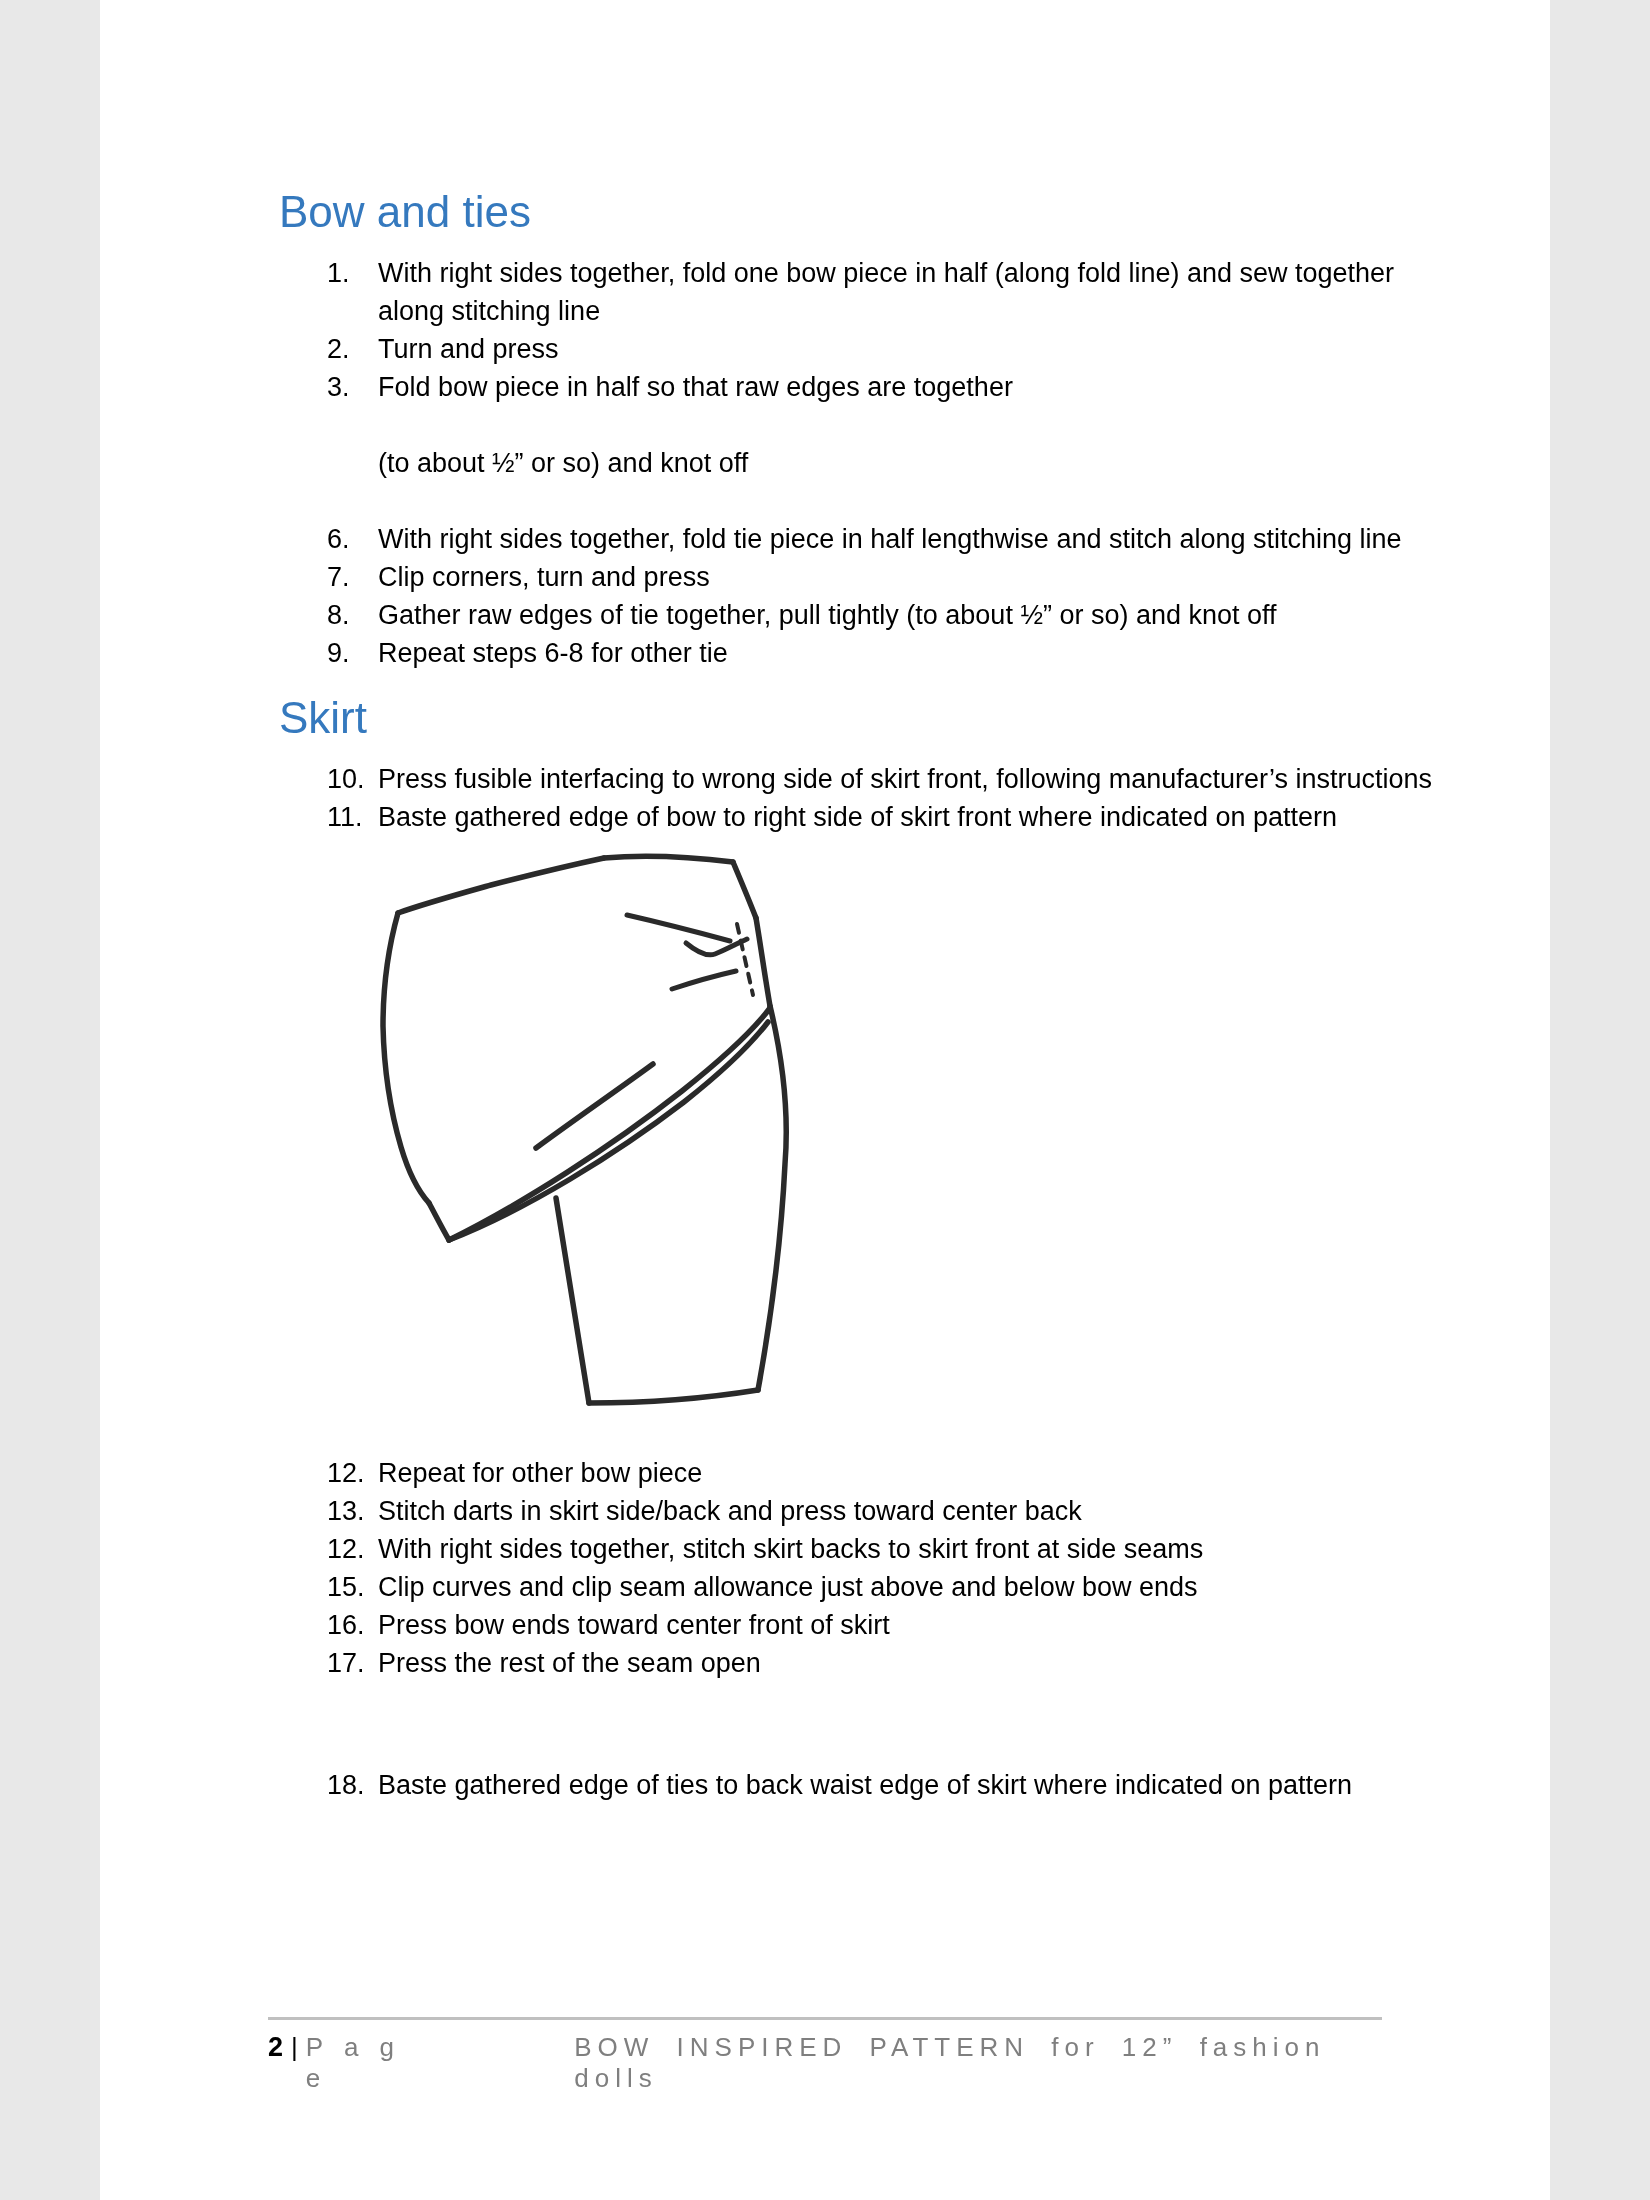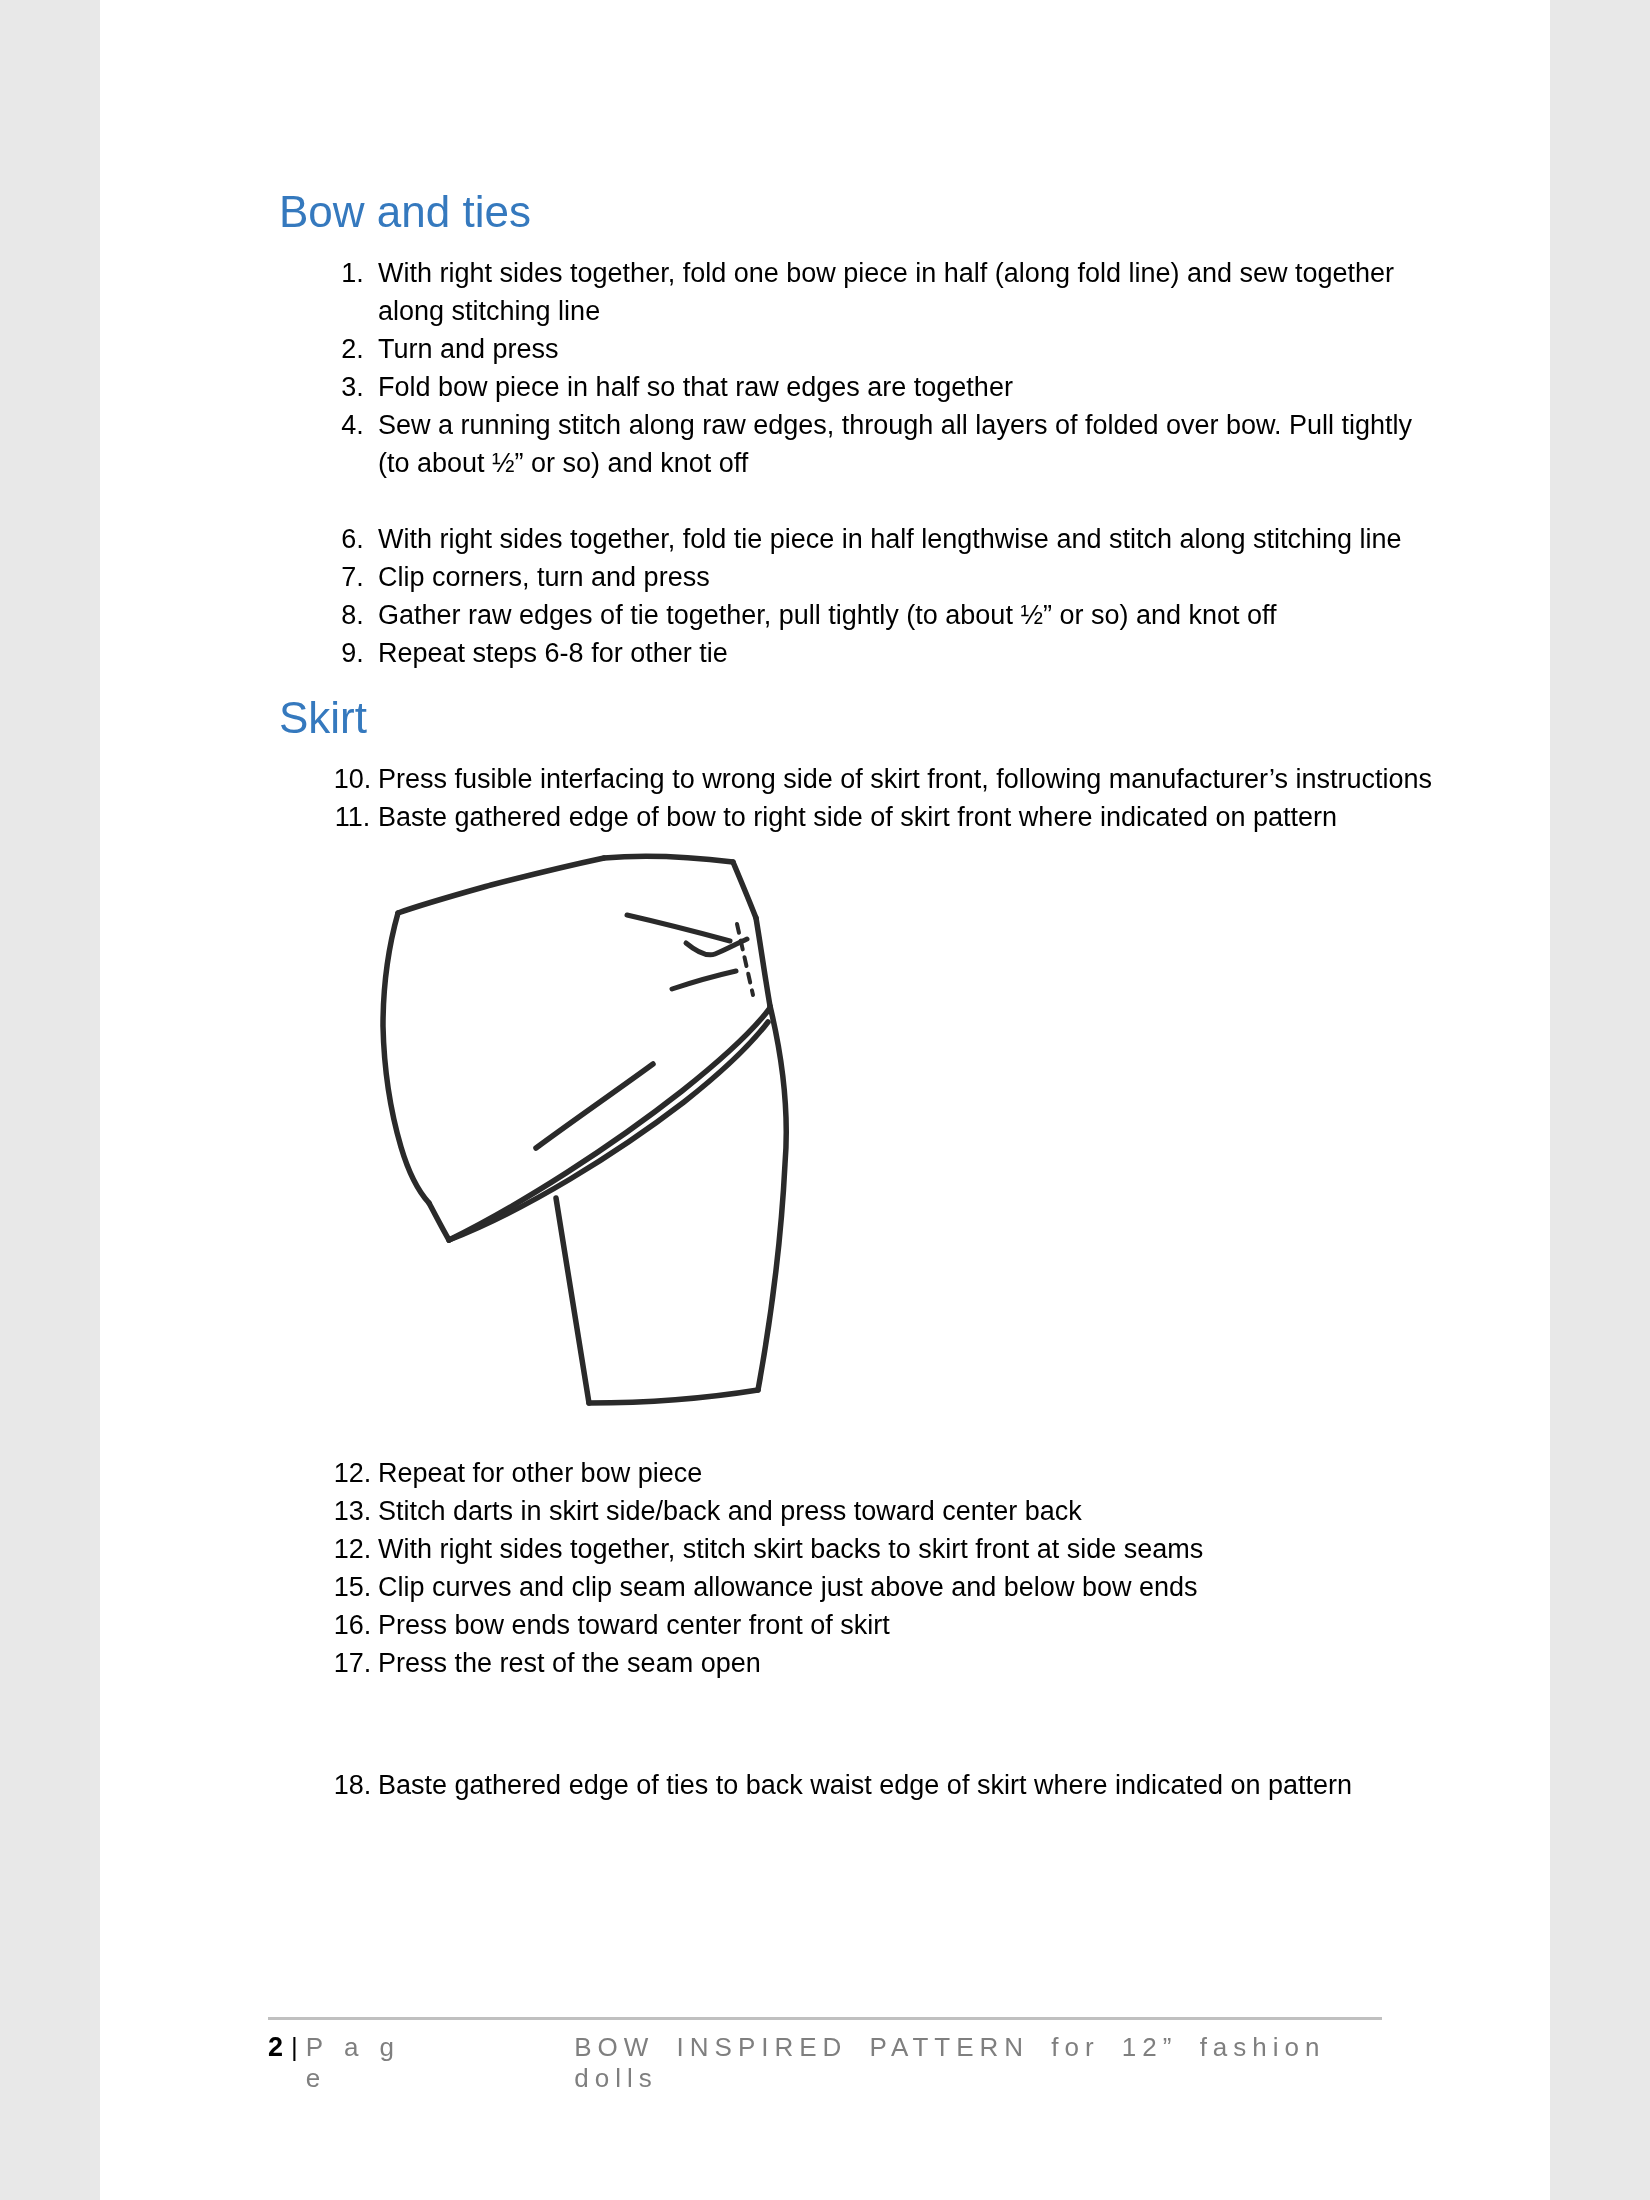--- a/index.html
+++ b/index.html
@@ -15,21 +15,20 @@
   .h1{
     position:absolute;left:179px;
     font-size:44px;line-height:52px;font-weight:400;
     color:#3579BE;
     white-space:nowrap;
   }
   .li{
     position:absolute;left:227px;
     font-size:27px;line-height:38px;
     white-space:nowrap;
-    text-align:center;
   }
   .li .num{display:inline-block;min-width:51px;}
   .li.cont{left:278px;}
   .figure-wrap{
     position:absolute;left:250px;top:852px;width:440px;height:580px;
   }
   .figure-wrap svg{display:block;width:100%;height:100%;}
   .footer{
     position:absolute;left:168px;right:168px;top:2017px;
     border-top:3px solid #C0C0C0;
@@ -58,23 +57,20 @@
     <span class="num">1.</span><span>With right sides together, fold one bow piece in half (along fold line) and sew together</span>
   </div>
   <div class="li cont" style="top:292px">
     <span>along stitching line</span>
   </div>
   <div class="li" style="top:330px">
     <span class="num">2.</span><span>Turn and press</span>
   </div>
   <div class="li" style="top:368px">
     <span class="num">3.</span><span>Fold bow piece in half so that raw edges are together</span>
-  </div>
-  <div class="li" style="top:406px">
-    <span class="num">4.</span><span>Sew a running stitch along raw edges, through all layers of folded over bow. Pull tightly</span>
   </div>
   <div class="li cont" style="top:444px">
     <span>(to about ½” or so) and knot off</span>
   </div>
   <div class="li" style="top:520px">
     <span class="num">6.</span><span>With right sides together, fold tie piece in half lengthwise and stitch along stitching line</span>
   </div>
   <div class="li" style="top:558px">
     <span class="num">7.</span><span>Clip corners, turn and press</span>
   </div>

